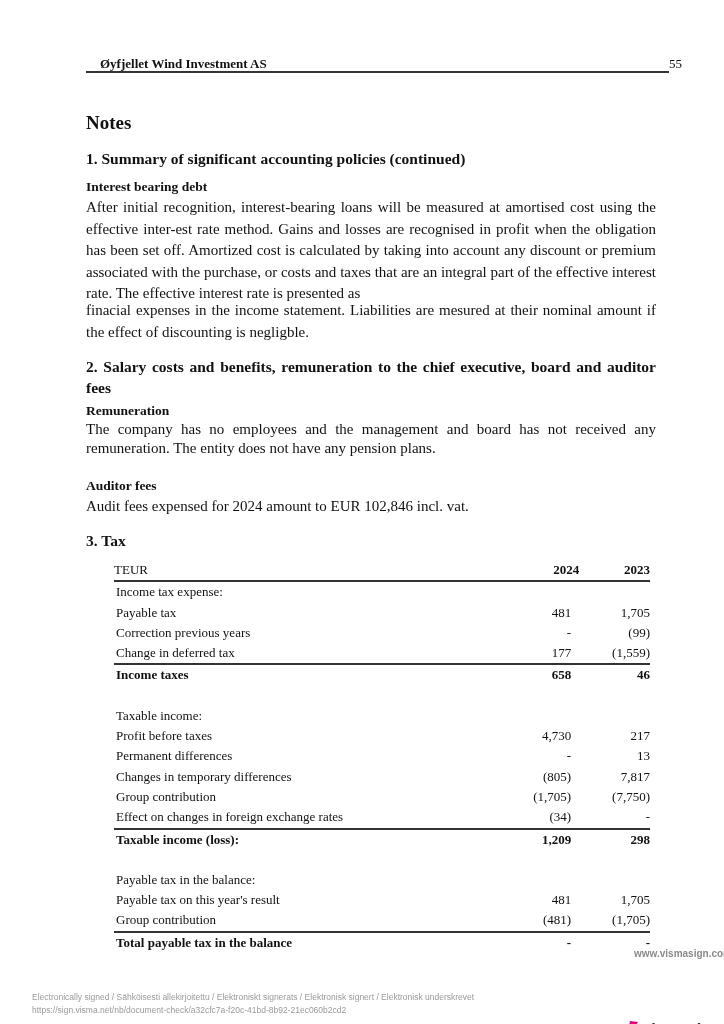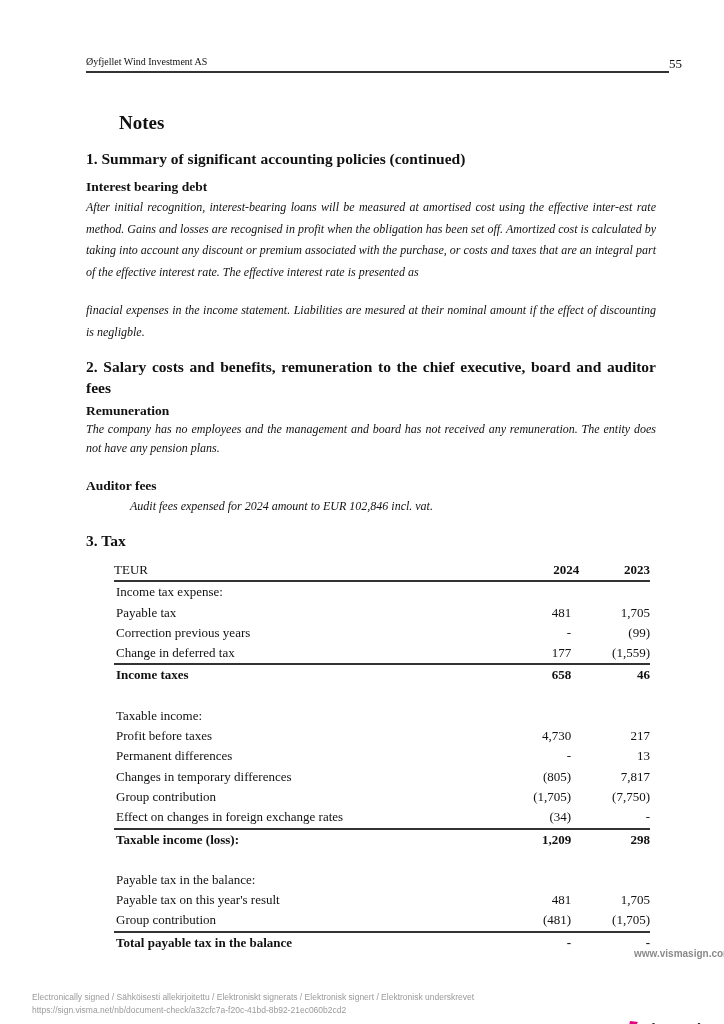--- a/index.html
+++ b/index.html
@@ -1,28 +1,28 @@
 <!DOCTYPE html>
 <html><head>
 <meta charset="utf-8">
 <style>
   html, body { margin:0; padding:0; background:#ffffff; }
   body { width:724px; height:1024px; position:relative; overflow:hidden;
          font-family:"Liberation Serif", "DejaVu Serif", serif; color:#111; }
   .page { position:absolute; left:0; top:0; width:724px; height:1024px; }
 
   .hdr { position:absolute; left:86px; top:56px; width:598px; height:18px; }
-  .hdr-title { position:absolute; left:0; top:0; font-weight:normal; font-size:10px; }
+  .hdr-title { position:absolute; left:14px; top:0; font-weight:bold; font-size:13px; }
   .hdr-rule { position:absolute; left:0; top:15px; width:583px; height:2px; background:#333; }
   .hdr-page { position:absolute; left:583px; top:0; font-size:13px; }
 
-  .notes-title { position:absolute; left:86px; top:112px; font-weight:bold; font-size:19px;margin-left:33px; }
+  .notes-title { position:absolute; left:86px; top:112px; font-weight:bold; font-size:19px; }
   .h1 { position:absolute; left:86px; font-weight:bold; font-size:15.5px; }
   .h2 { position:absolute; left:86px; font-weight:bold; font-size:13.5px; }
-  .para { position:absolute; left:86px; width:570px; font-size:12px; line-height:21.5px; text-align:justify;font-style:italic; }
+  .para { position:absolute; left:86px; width:570px; font-size:15px; line-height:21.5px; text-align:justify; }
 
   .tax-table { position:absolute; left:86px; top:560px; width:536px; border-collapse:collapse; font-size:13px;margin-left:28px; }
   .tax-table td, .tax-table th { padding:0; height:20.3px; line-height:20.3px; white-space:nowrap; }
   .tax-table th { font-weight:bold; text-align:right; }
   .tax-table th.lbl { text-align:left; font-weight:normal; }
   .tax-table .c1 { width:426px; text-align:right; padding-right:0; }
   .tax-table .c2 { width:105px; text-align:right; }
   .tax-table tr.head td, .tax-table tr.head th { border-bottom:2px solid #333; }
   .tax-table tr.rule-below td { border-bottom:2px solid #333; }
   .tax-table tr.bold td { font-weight:bold; }
@@ -50,21 +50,21 @@
 
   <div class="h1" style="top:150px;">1. Summary of significant accounting policies (continued)</div>
   <div class="h2" style="top:179px;">Interest bearing debt</div>
   <div class="para" style="top:197px;">After initial recognition, interest-bearing loans will be measured at amortised cost using the effective inter-est rate method. Gains and losses are recognised in profit when the obligation has been set off. Amortized cost is calculated by taking into account any discount or premium associated with the purchase, or costs and taxes that are an integral part of the effective interest rate. The effective interest rate is presented as</div>
   <div class="para" style="top:300px;">finacial expenses in the income statement.  Liabilities are mesured at their nominal amount if the effect of discounting is negligble.</div>
 
   <div class="h1" style="top:356px; width:570px; line-height:21px; text-align:justify;">2. Salary costs and benefits, remuneration to the chief executive, board and auditor fees</div>
   <div class="h2" style="top:403px;">Remuneration</div>
   <div class="para" style="top:420px; line-height:19px;">The company has no employees and the management and board has not received any remuneration. The entity does not have any pension plans.</div>
   <div class="h2" style="top:478px;">Auditor fees</div>
-  <div class="para" style="top:496px;margin-left:44px;">Audit fees expensed for 2024 amount to EUR 102,846 incl. vat.</div>
+  <div class="para" style="top:496px;">Audit fees expensed for 2024 amount to EUR 102,846 incl. vat.</div>
 
   <div class="h1" style="top:532px;">3. Tax</div>
 
   <table class="tax-table">
     <tbody>
         <tr class="head">
       <th class="lbl">TEUR</th>
       <th class="c1">2024</th>
       <th class="c2">2023</th>
     </tr>

